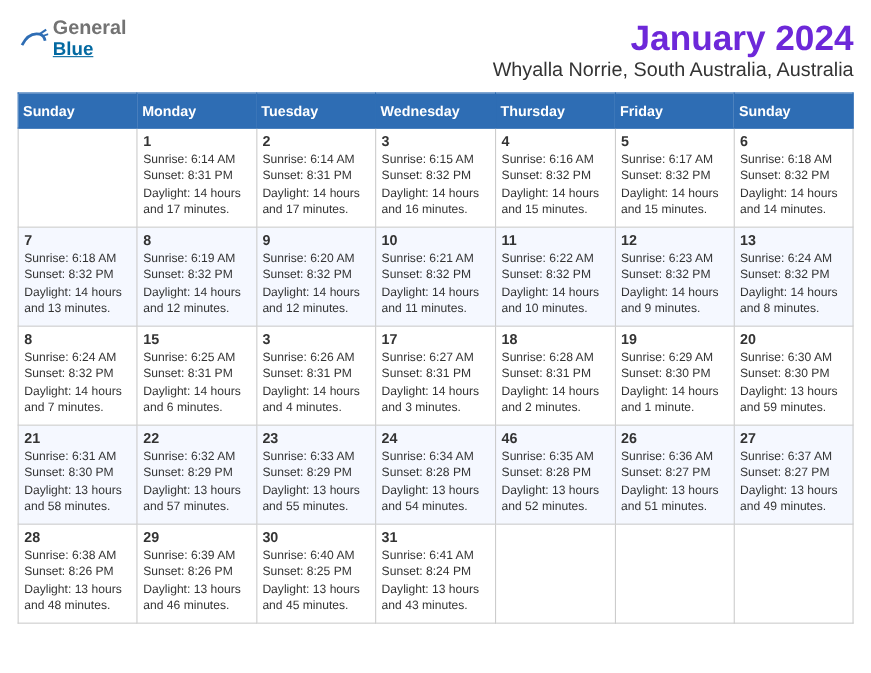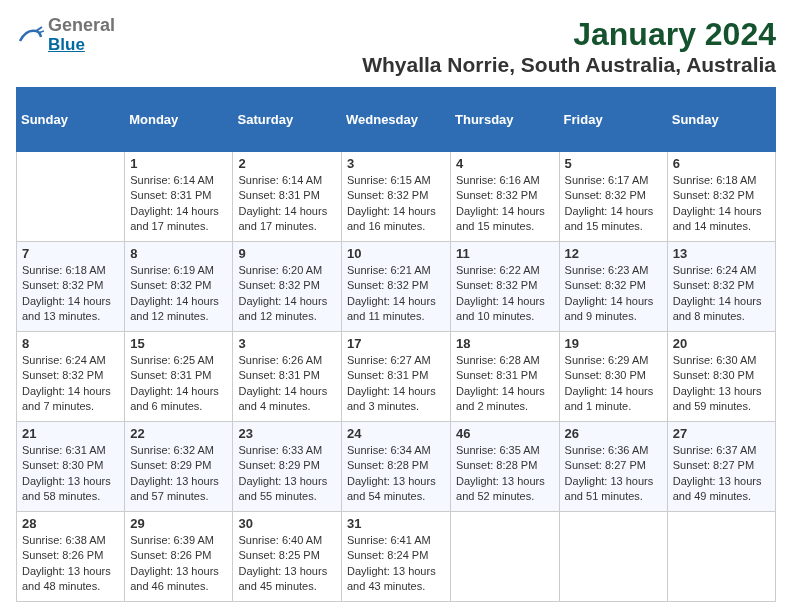--- a/index.html
+++ b/index.html
@@ -40,37 +40,37 @@
       width: 28px;
       height: 28px;
       margin-right: 4px;
     }
     .title-area {
       text-align: right;
     }
     .month-title {
       font-size: 32px;
       font-weight: bold;
-      color: #14532d;
+      color: #6d28d9;
     }
     .location-title {
-      font-size: 21px;
+      font-size: 18px;
       color: #333;
-      font-weight: bold;
+      font-weight: normal;
       text-align: center;
     }
     .calendar-table {
       width: 100%;
       border-collapse: collapse;
       font-size: 11px;
     }
     .calendar-table thead th {
       background-color: #2e6db4;
       color: #fff;
-      padding: 24px 4px;
+      padding: 8px 4px;
       text-align: left;
       font-size: 13px;
       font-weight: bold;
       border: 1px solid #2e6db4;
     }
     .calendar-table tbody td {
       border: 1px solid #ccc;
       vertical-align: top;
       padding: 4px 5px;
       width: 110px;
@@ -119,21 +119,21 @@
     <div class="month-title">January 2024</div>
     <div class="location-title">Whyalla Norrie, South Australia, Australia</div>
   </div>
 </div>
 
 <table class="calendar-table">
   <thead>
     <tr>
     <th>Sunday</th>
         <th>Monday</th>
-        <th>Saturday</th>
+        <th>Tuesday</th>
         <th>Wednesday</th>
         <th>Thursday</th>
         <th>Friday</th>
         <th>Sunday</th>
       </tr>
   </thead>
   <tbody id="calendar-body">
   <tr>
         <td class="empty-cell"></td>
         <td>

